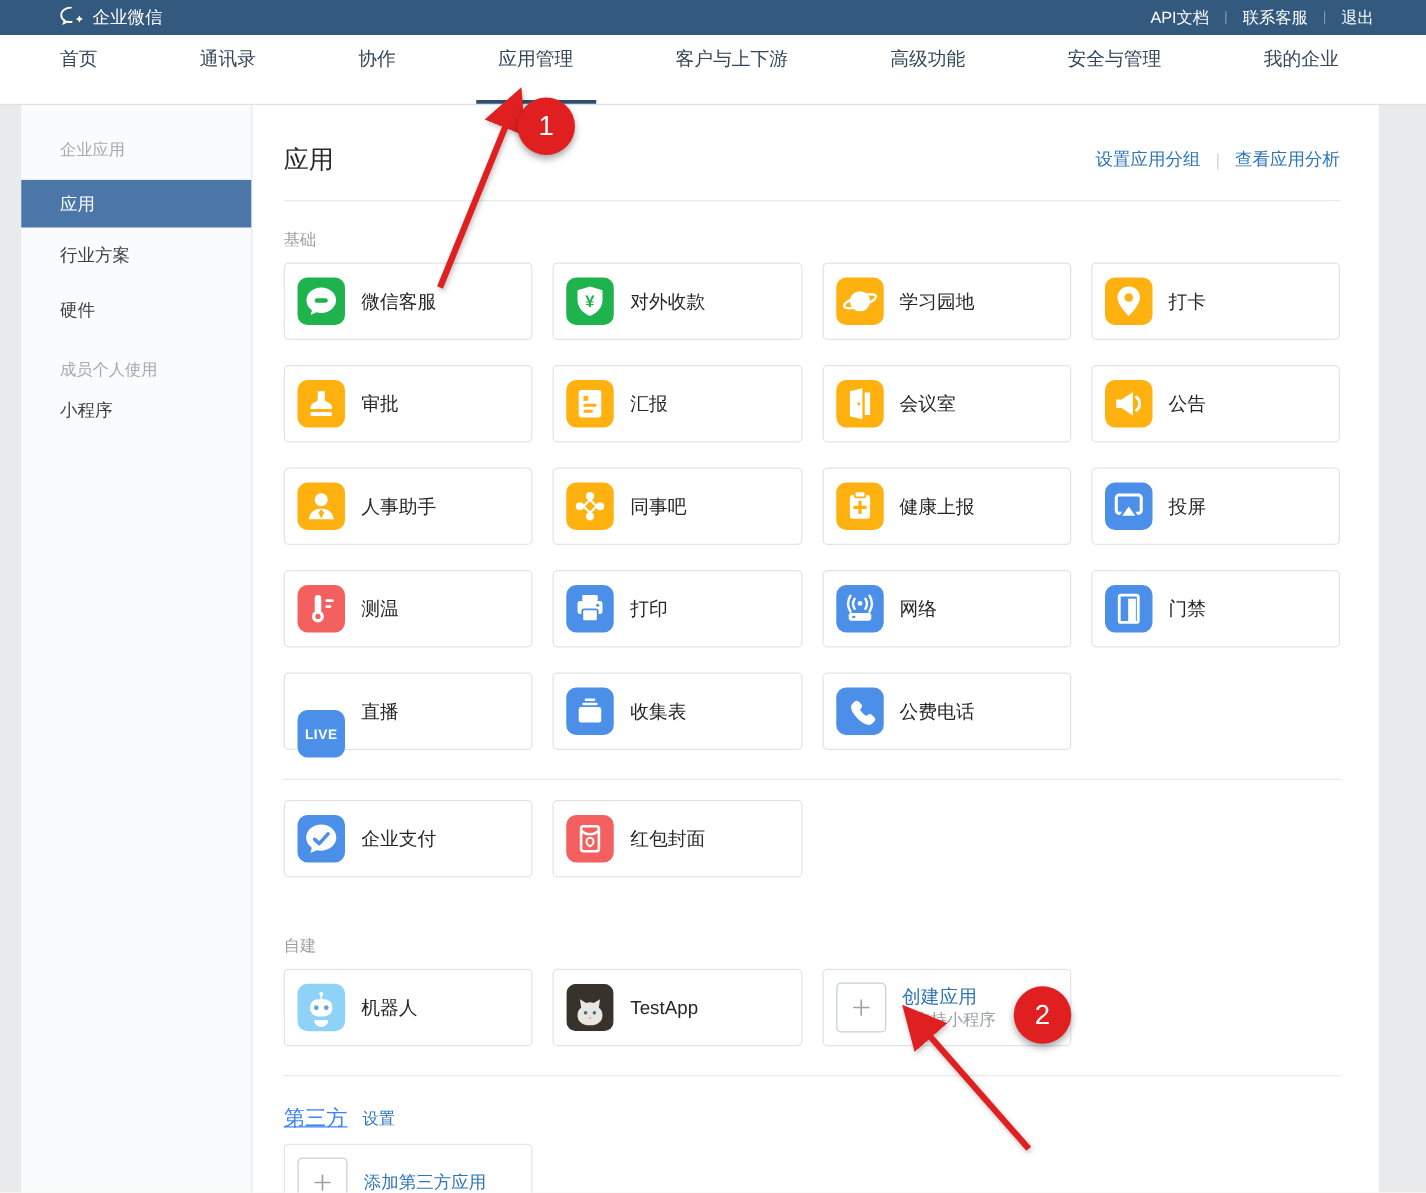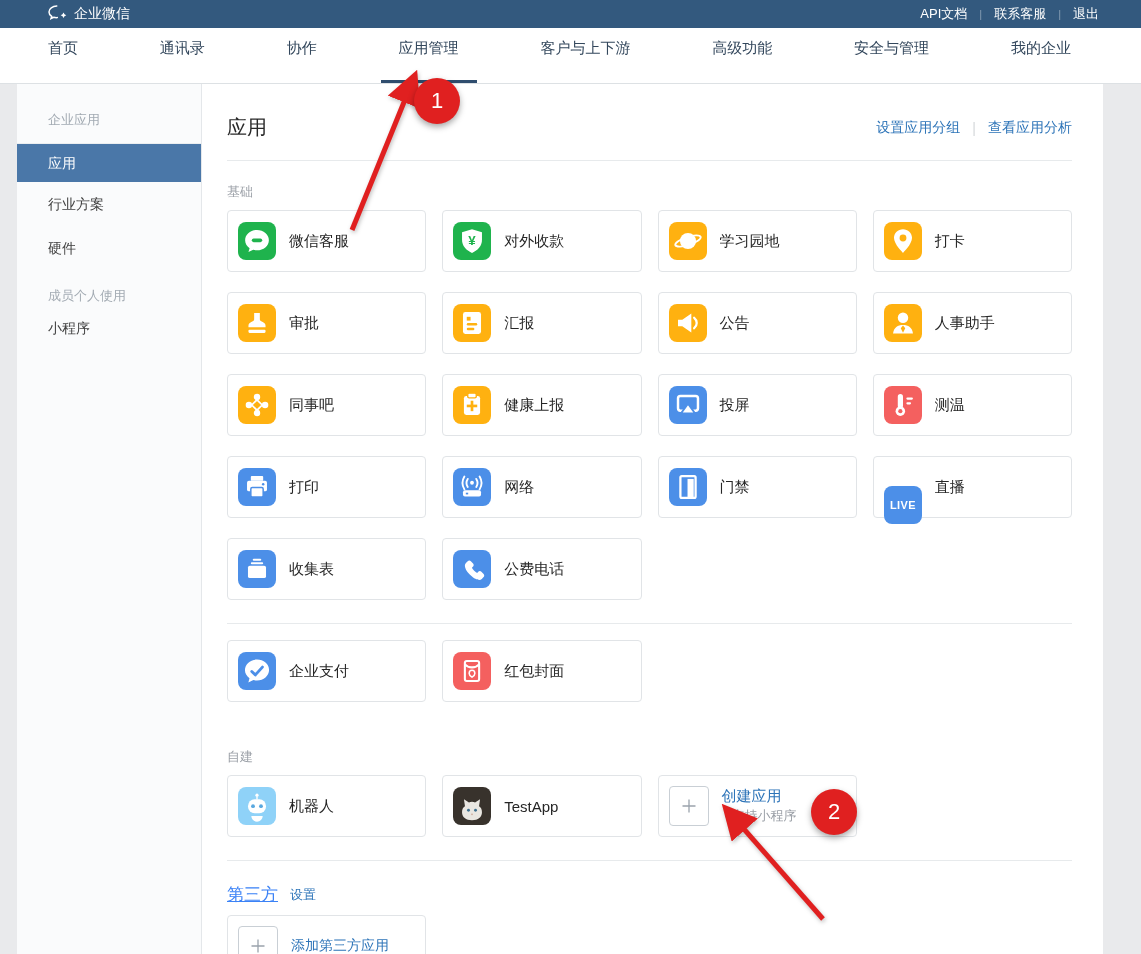--- a/index.html
+++ b/index.html
@@ -183,20 +183,30 @@
                 <rect x="14.5" y="13.5" width="4" height="4" fill="#FFB110"></rect>
                 <rect x="14.5" y="20" width="11" height="2.6" rx="1.3" fill="#FFB110"></rect>
                 <rect x="14.5" y="25" width="8" height="2.6" rx="1.3" fill="#FFB110"></rect>
               </svg>
             </div>
             <div class="app-label">汇报</div>
           </div>
           <div class="app-card">
             <div class="app-icon" style="background: rgb(255, 177, 16);">
               <svg viewBox="0 0 40 40">
+                <path d="M11.5 9.5L22 7v26l-10.5-2.5z" fill="#fff"></path>
+                <rect x="24" y="10.5" width="4.5" height="19" fill="#fff"></rect>
+                <circle cx="19" cy="20" r="1.3" fill="#FFB110"></circle>
+              </svg>
+            </div>
+            <div class="app-label">会议室</div>
+          </div>
+          <div class="app-card">
+            <div class="app-icon" style="background: rgb(255, 177, 16);">
+              <svg viewBox="0 0 40 40">
                 <path d="M9.5 16.5v7h4.5l9.5 6.5v-20L14 16.5z" fill="#fff"></path>
                 <path d="M26.5 14.5a7 7 0 010 11" fill="none" stroke="#fff" stroke-width="2.4" stroke-linecap="round"></path>
               </svg>
             </div>
             <div class="app-label">公告</div>
           </div>
           <div class="app-card">
             <div class="app-icon" style="background: rgb(255, 177, 16);">
               <svg viewBox="0 0 40 40">
                 <circle cx="20" cy="14.5" r="5.5" fill="#fff"></circle>

